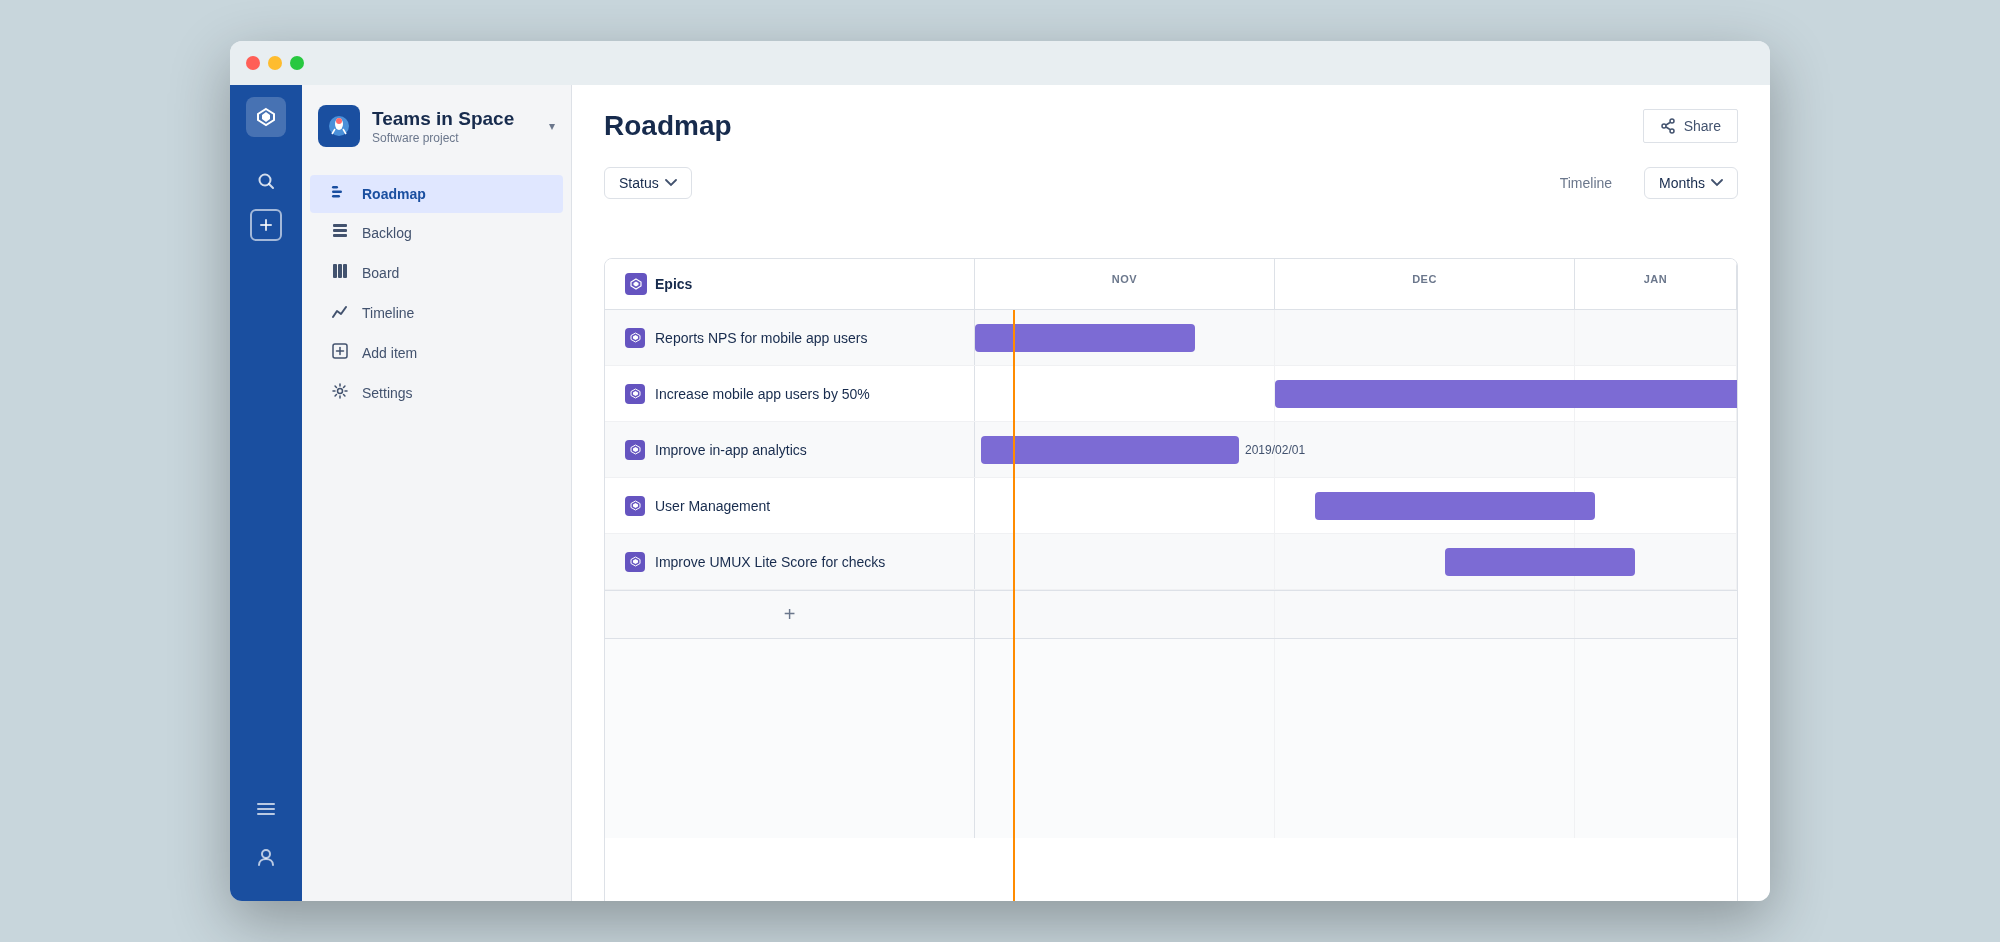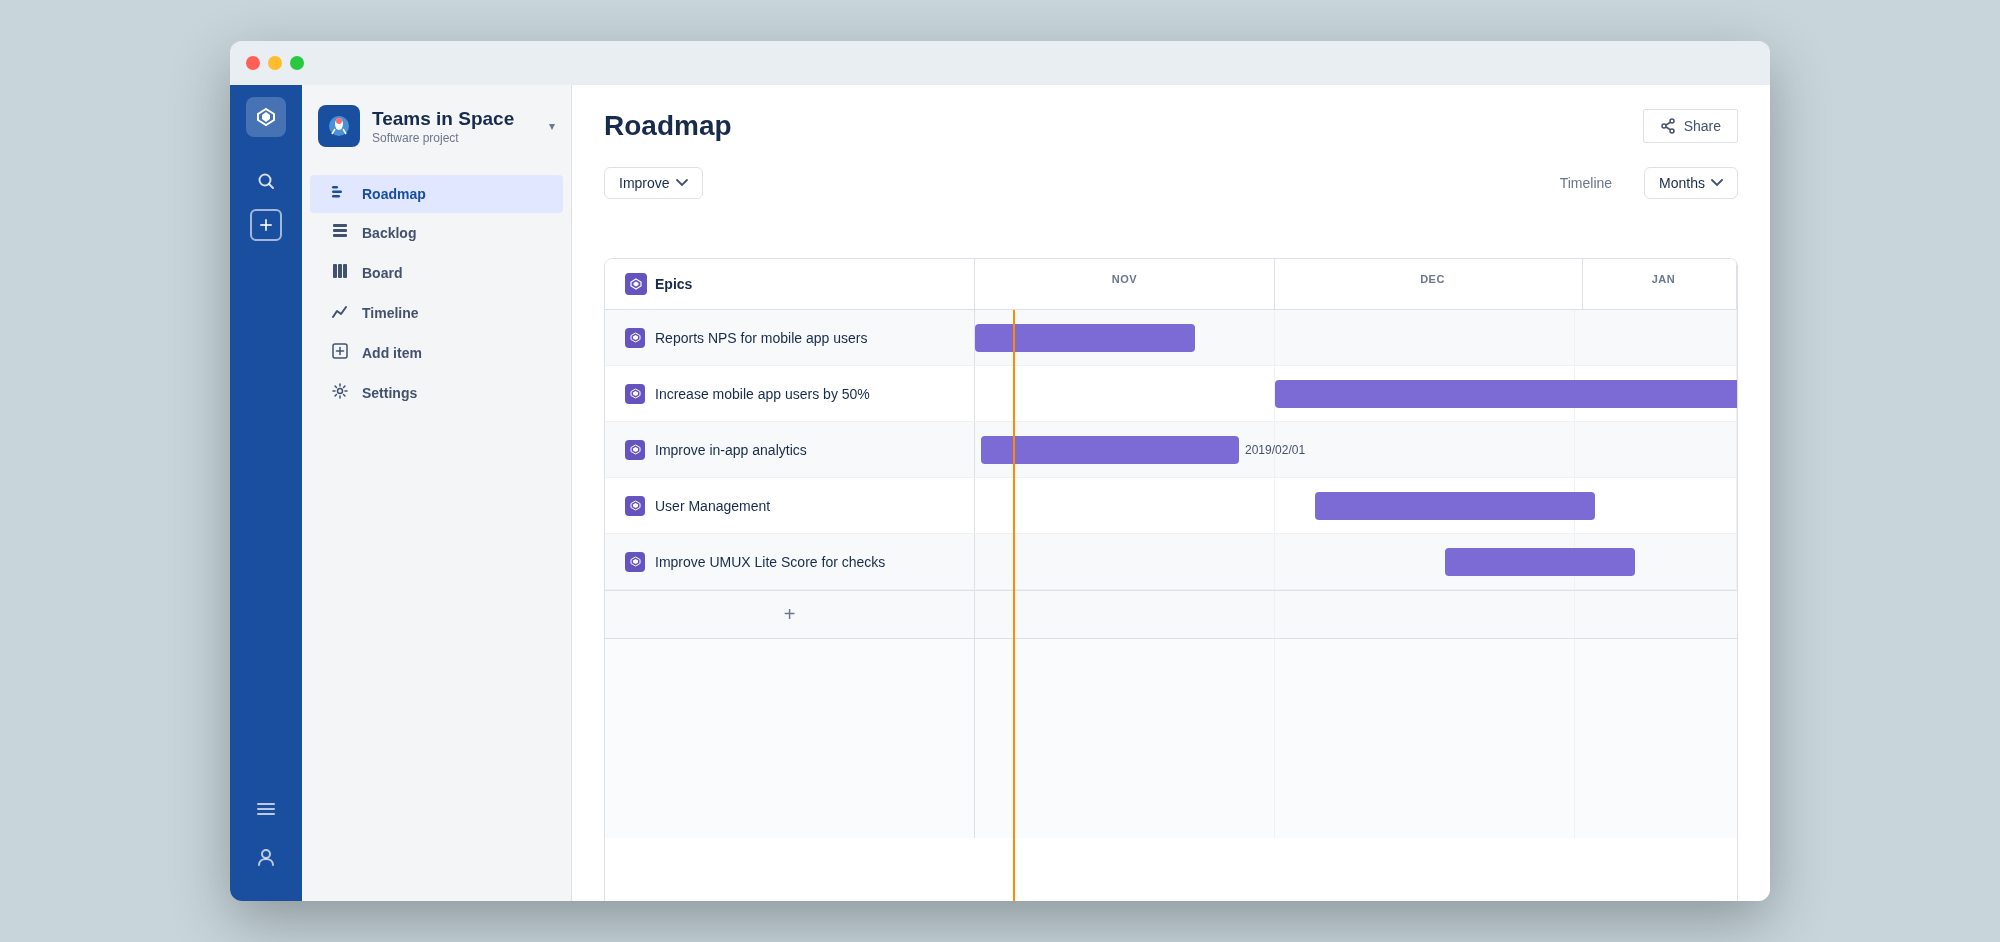--- a/index.html
+++ b/index.html
@@ -172,21 +172,21 @@
     }
 
     .nav-item {
       display: flex;
       align-items: center;
       gap: 12px;
       padding: 10px 20px;
       cursor: pointer;
       color: #42526e;
       font-size: 14px;
-      font-weight: 700;
+      font-weight: 400;
       border-radius: 4px;
       margin: 0 8px;
     }
 
     .nav-item.active {
       background: #e0e7ff;
       color: #1a4fa0;
       font-weight: 600;
     }
 
@@ -331,21 +331,20 @@
       align-items: center;
       justify-content: center;
       color: white;
       font-size: 11px;
       font-weight: bold;
     }
 
     .timeline-header {
       display: grid;
       grid-template-columns: 300px 300px 1fr;
-      gap: 8px;
     }
 
     .month-header {
       text-align: center;
       padding: 14px 8px;
       font-size: 11px;
       font-weight: 700;
       color: #6b778c;
       letter-spacing: 0.5px;
       border-right: 1px solid #dde1e7;
@@ -562,21 +561,21 @@
             <line x1="6" y1="7" x2="10" y2="4.5" stroke="#42526e" stroke-width="1.5"></line>
             <line x1="6" y1="9" x2="10" y2="11.5" stroke="#42526e" stroke-width="1.5"></line>
           </svg>
           <span>Share</span>
         </button>
       </div>
 
       <div class="toolbar">
         <div class="toolbar-left">
           <button class="status-dropdown">
-            <span>Improve</span>
+            <span>Status</span>
             <svg width="12" height="8" viewBox="0 0 12 8" fill="none">
               <path d="M1 1l5 5 5-5" stroke="#42526e" stroke-width="1.8" stroke-linecap="round"></path>
             </svg>
           </button>
         </div>
         <div class="toolbar-right">
           <span class="timeline-label">Timeline</span>
           <button class="months-dropdown">
             <span>Months</span>
             <svg width="12" height="8" viewBox="0 0 12 8" fill="none">

